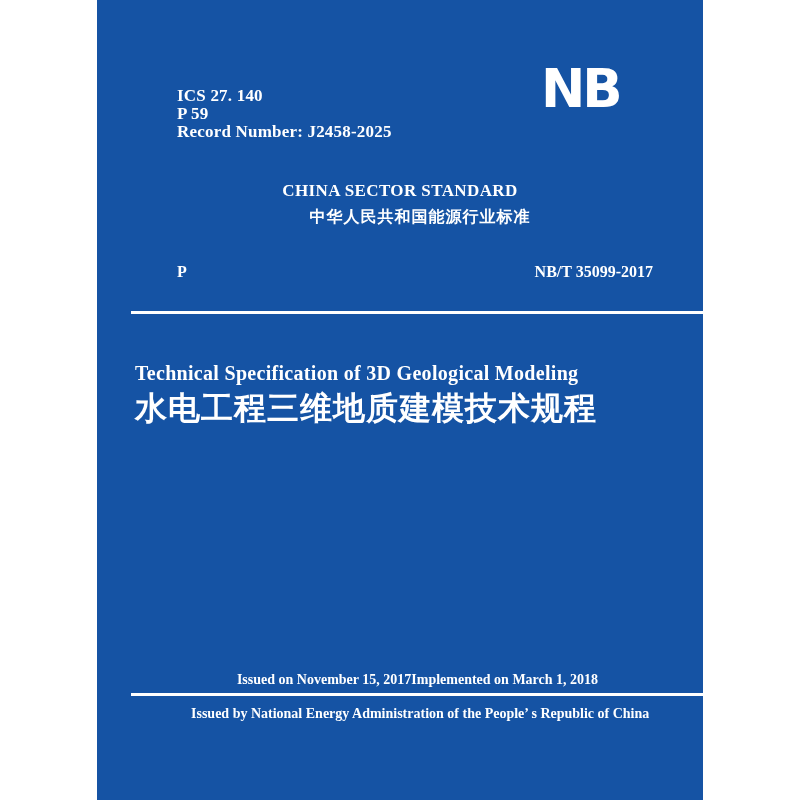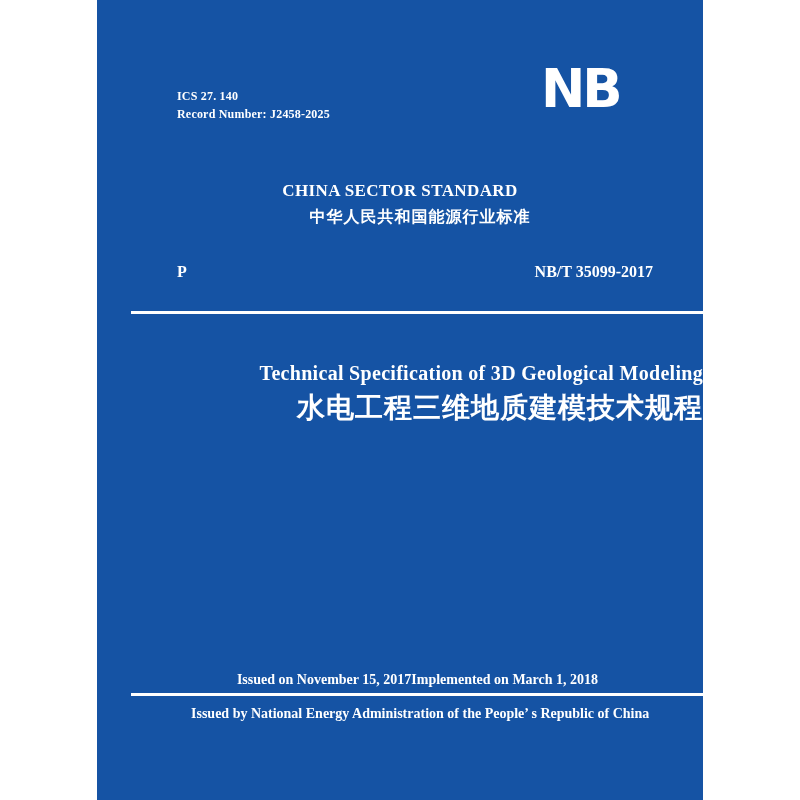--- a/index.html
+++ b/index.html
@@ -23,21 +23,21 @@
     top: 0;
     width: 606px;
     height: 800px;
     background: #1553a4;
     color: #ffffff;
   }
   .ics-block {
     position: absolute;
     left: 80px;
     top: 87px;
-    font-size: 12px;
+    font-size: 17px;
     font-weight: bold;
     line-height: 18px;
     letter-spacing: 0.2px;
   }
   .nb-logo {
     position: absolute;
     left: 444px;
     top: 62px;
     font-family: "DejaVu Sans", sans-serif;
     font-weight: bold;
@@ -85,31 +85,31 @@
     height: 3px;
     background: #ffffff;
   }
   .rule-top { top: 311px; }
   .rule-bottom { top: 693px; }
   .title-block {
     position: absolute;
     left: 12px;
     right: 0;
     top: 358px;
-    text-align: right;
+    text-align: left;
     font-weight: bold;
     padding-left: 26px;
   }
   .title-en {
     font-size: 20px;
     line-height: 30px;
     letter-spacing: 0.3px;
   }
   .title-zh {
-    font-size: 28px;
+    font-size: 32px;
     line-height: 34px;
     margin-top: 3px;
     letter-spacing: 1px;
     font-family: Liberation Serif, serif;
   }
   .issue-row {
     position: absolute;
     left: 85px;
     right: 50px;
     top: 672px;
@@ -131,20 +131,21 @@
   .issuedby-row .label { }
 </style>
 </head>
 <body>
 
 <div class="page">
   <div class="cover">
 
     <div class="ics-block">
       <div>ICS 27. 140</div>
+      <div>P 59</div>
       <div>Record Number: J2458-2025</div>
     </div>
 
     <div class="nb-logo">NB</div>
 
     <div class="header-block">
       <div class="header-en">CHINA SECTOR STANDARD</div>
       <div class="header-zh">中华人民共和国能源行业标准</div>
     </div>
 

